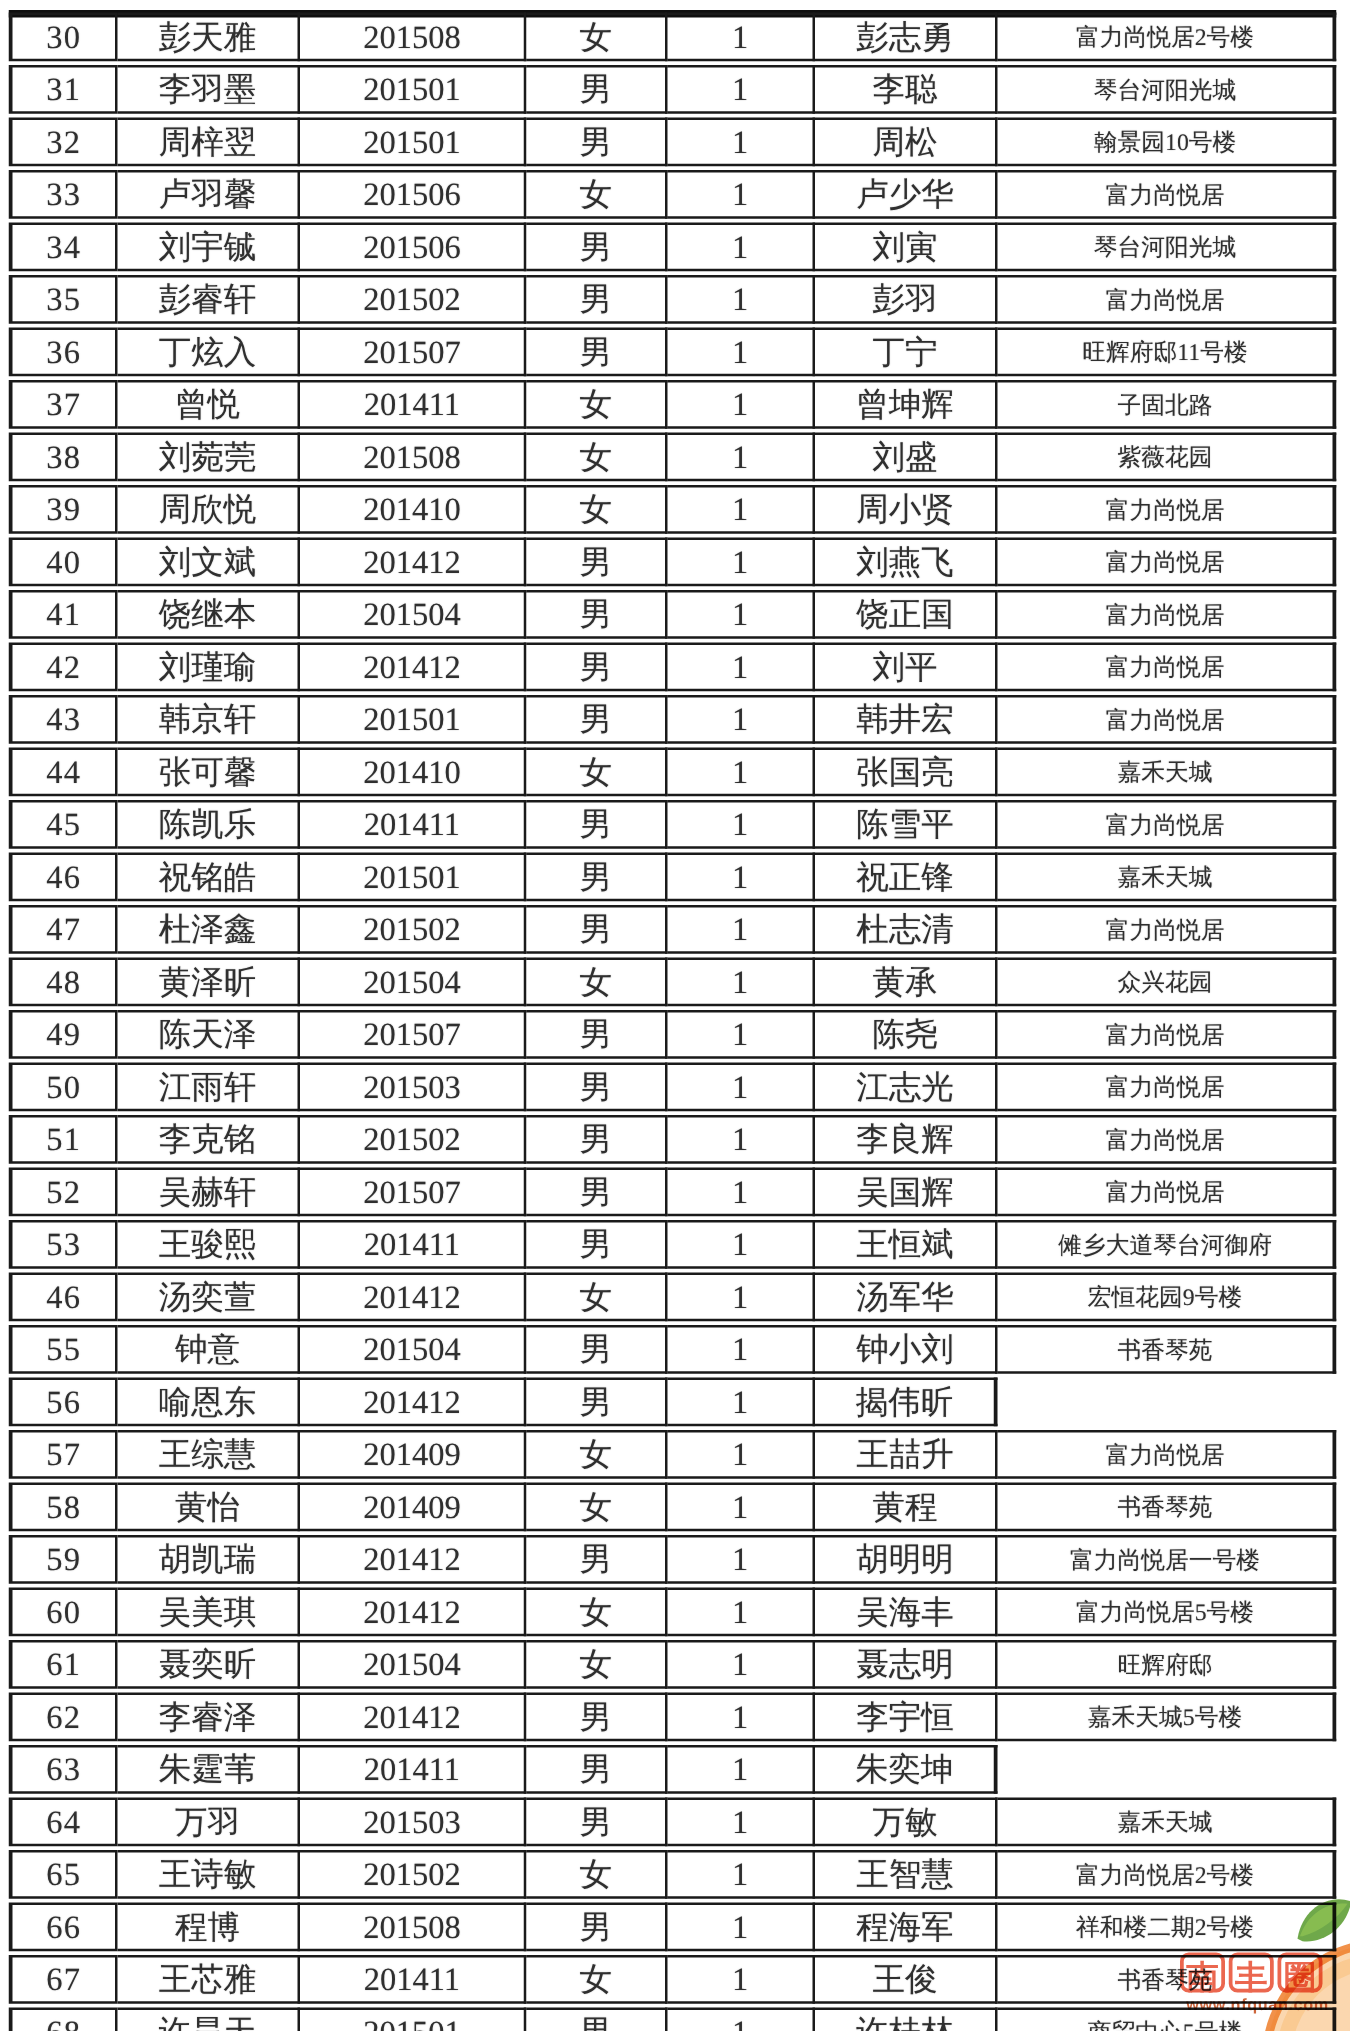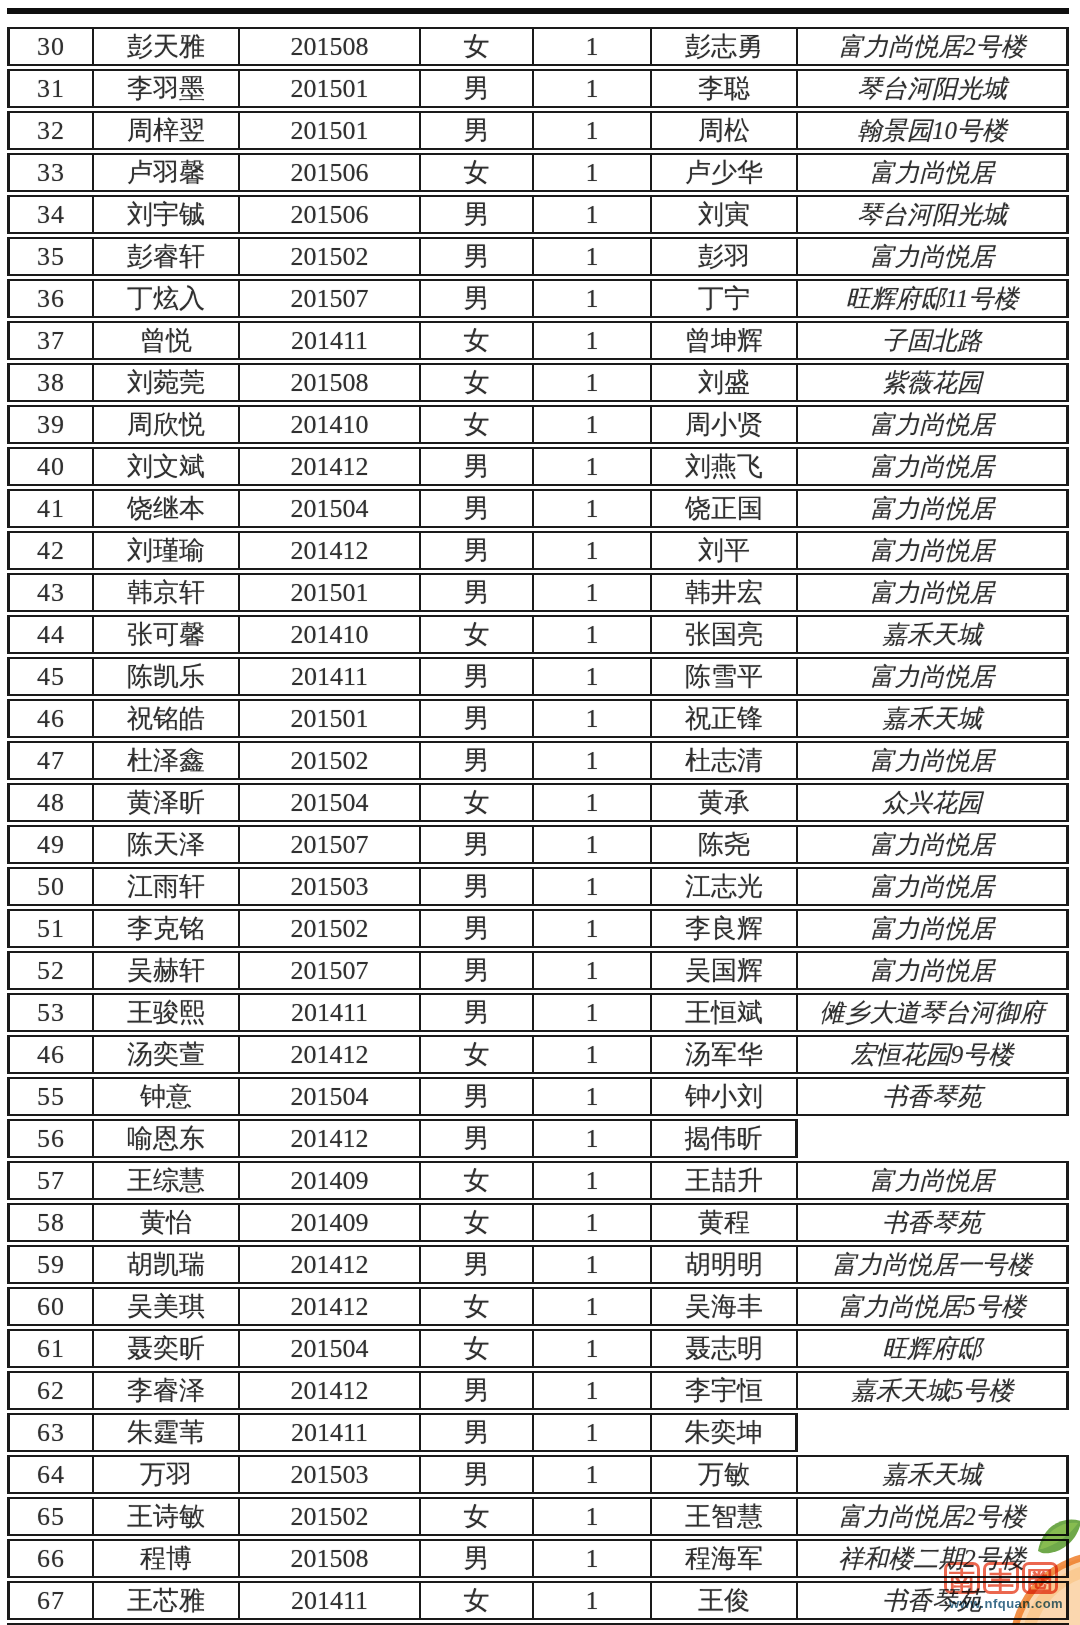--- a/index.html
+++ b/index.html
@@ -4,48 +4,48 @@
 <style>
   html,body{margin:0;padding:0;}
   body{
     width:1080px;height:1625px;position:relative;background:#ffffff;overflow:hidden;
     font-family:"Liberation Serif","DejaVu Serif",serif;
   }
   
   .top-rule{position:absolute;left:7px;top:8px;width:1062px;height:6px;background:#0f0f0f;}
   
   .sheet{
-    position:absolute;left:7px;top:27px;width:1062px;height:1157px;
+    position:absolute;left:7px;top:10px;width:1062px;height:1157px;
     display:grid;grid-template-rows:repeat(46,1fr);row-gap:3px;
   }
   .row{display:grid;grid-template-columns:87fr 146fr 181fr 113fr 118fr 146fr 271fr;}
   .cell{
     border-top:2px solid #1a1a1a;border-bottom:2px solid #1a1a1a;border-right:2px solid #1a1a1a;
     display:flex;align-items:center;justify-content:center;
     font-size:26px;color:#2f2f2f;white-space:nowrap;overflow:visible;
     text-shadow:0 0 1px rgba(50,50,50,.45);
     box-sizing:border-box;min-width:0;
   }
   .cell:first-child{border-left:3px solid #1a1a1a;}
   .cell:last-child{border-right:3px solid #1a1a1a;}
   .cell.f-no{letter-spacing:1px;}
-  .cell.f-address{font-size:25px;font-style:italic;}
+  .cell.f-address{font-size:19px;}
   
   .wm-brand{
     position:absolute;left:944px;top:1562px;display:flex;gap:3px;
     mix-blend-mode:multiply;opacity:.88;
   }
   .wm-char{
     width:36px;height:32px;border:3px solid #e95236;border-radius:7px;
     color:#e95236;font-size:26px;font-weight:bold;line-height:32px;text-align:center;
     font-family:"Liberation Sans","DejaVu Sans",sans-serif;box-sizing:border-box;
   }
   .wm-url{
     position:absolute;left:949px;top:1596px;font-size:13px;font-weight:bold;
-    color:#0c4a6e;letter-spacing:.5px;mix-blend-mode:multiply;opacity:.8;
+    color:#c2410c;letter-spacing:.5px;mix-blend-mode:multiply;opacity:.8;
     font-family:"Liberation Sans","DejaVu Sans",sans-serif;
   }
   .wm-fruit{position:absolute;left:860px;top:1455px;mix-blend-mode:multiply;}
 </style>
 </head>
 <body>
 
 <div class="top-rule"></div>
 
 <div class="sheet" id="sheet">

